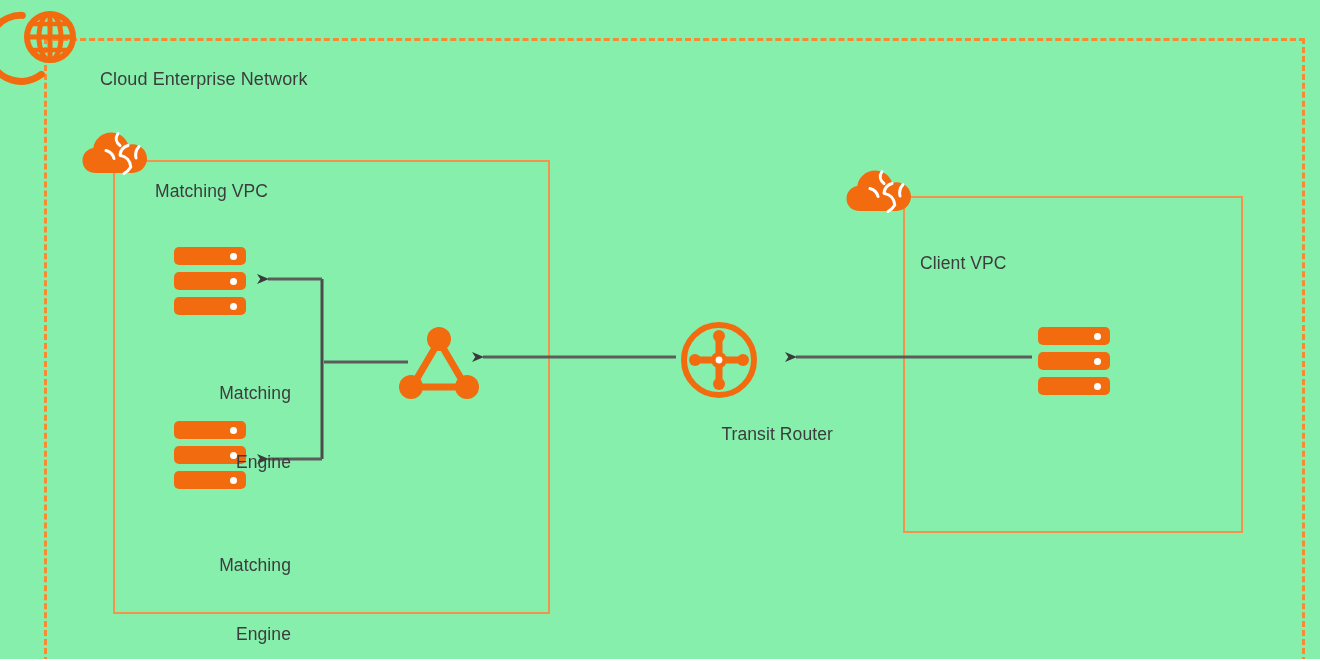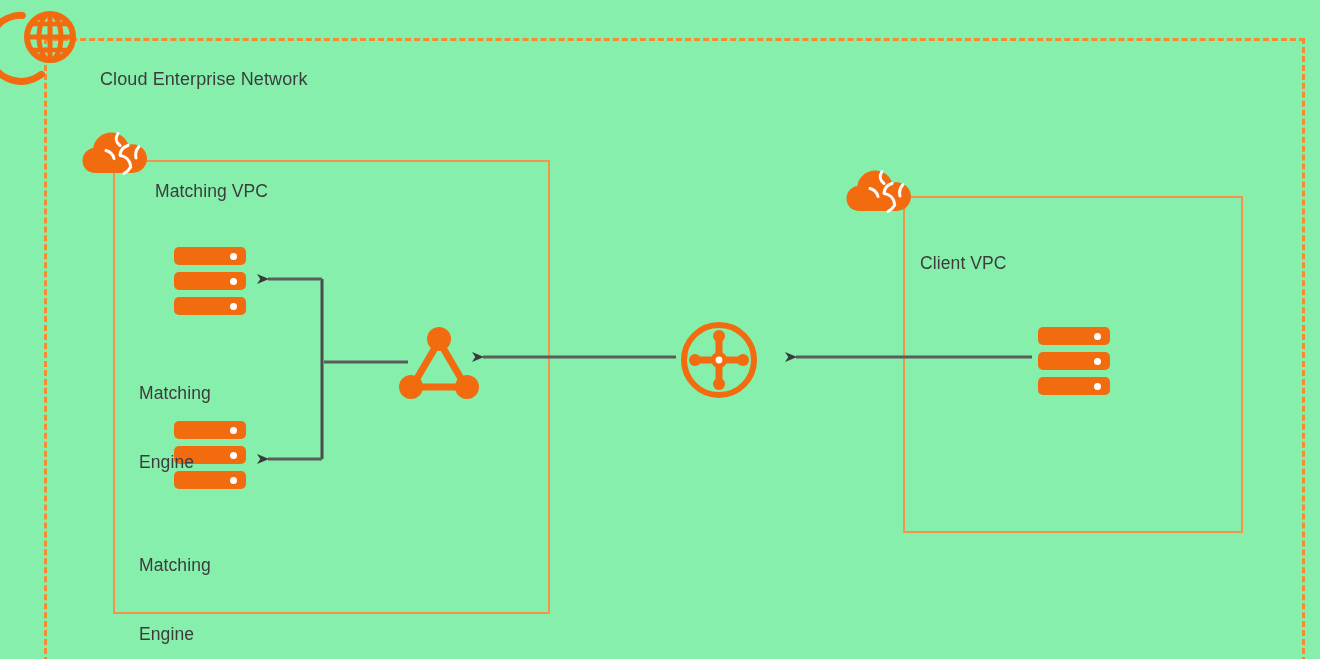--- a/index.html
+++ b/index.html
@@ -44,21 +44,21 @@
   #client-vpc-box   { left: 903px; top: 196px; width: 340px; height: 337px; }
 
   
   .label {
     color: #3C3C3C;
     font-size: 17.5px;
     line-height: 23px;
     white-space: pre;
     letter-spacing: 0.1px;
   }
-  .label.center { text-align: left; }
+  .label.center { text-align: right; }
   #cen-label      { left: 100px; top: 68px; font-size: 18px; }
   #exchange-label { left: 155px; top: 180px; }
   #client-label   { left: 920px; top: 216px; margin-top: 36px; }
   #me1-label { left: 139px; top: 336px; width: 152px; }
   #me2-label { left: 139px; top: 508px; width: 152px; }
   #lb-label  { left: 342px; top: 421px; width: 190px; }
   #tr-label  { left: 637px; top: 423px; width: 196px; }
   #ts-label  { left: 938px; top: 418px; width: 268px; }
 
   
@@ -235,15 +235,16 @@
     <div>Matching</div>
     <div>Engine</div>
   </div>
 
   <div class="abs label center" id="me2-label">
     <div>Matching</div>
     <div>Engine</div>
   </div>
 
 
+  <div class="abs label center" id="tr-label">Transit Router</div>
 
 
 </div>
 
 </body></html>

